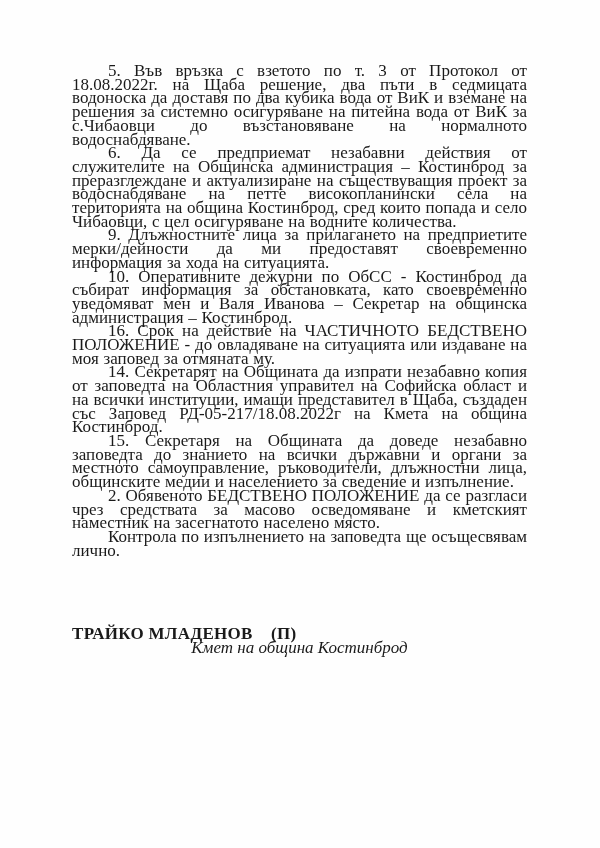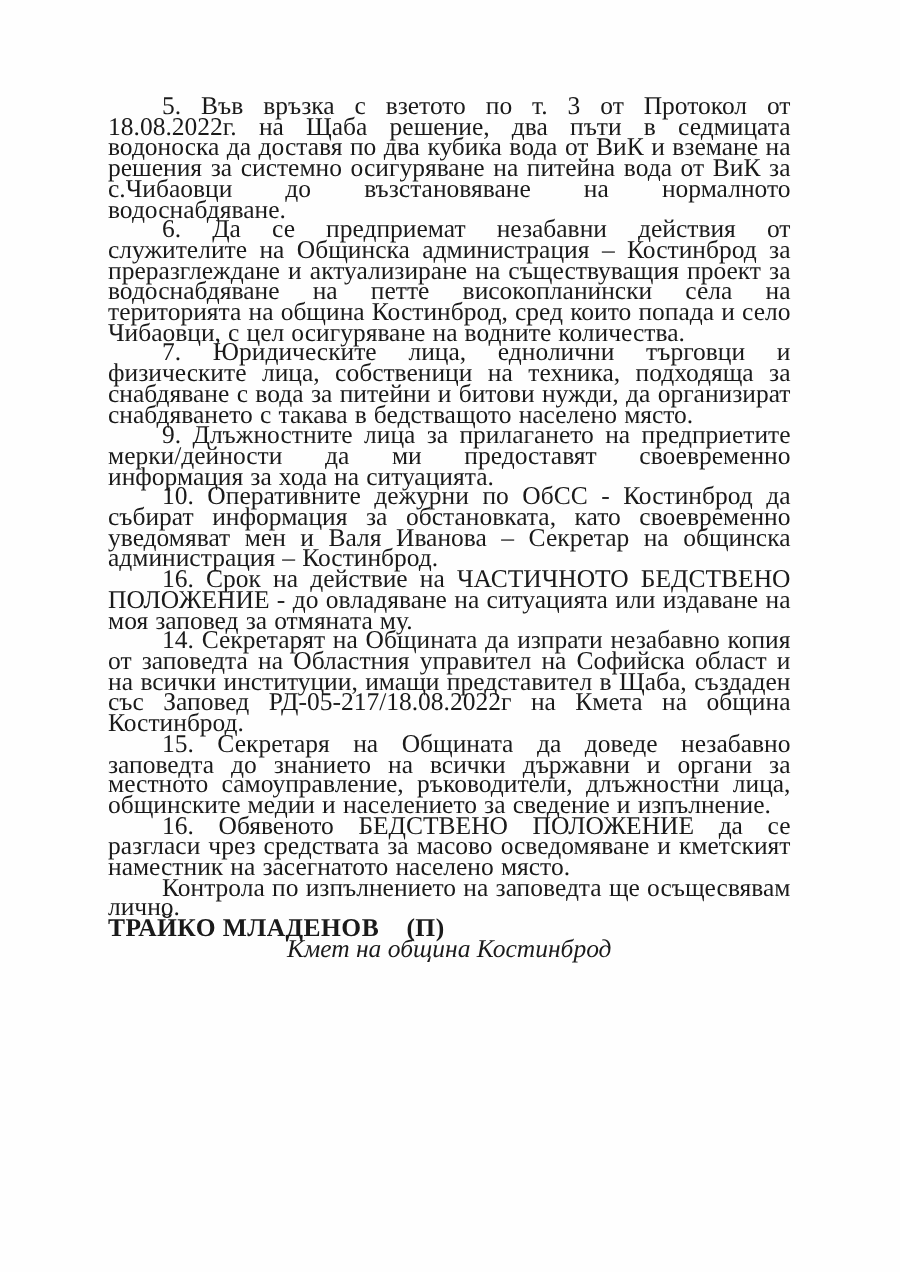--- a/index.html
+++ b/index.html
@@ -21,45 +21,45 @@
     padding: 64px 73px 0 72px;
     overflow: hidden;
   }
   .body-text p {
     margin: 0;
     text-align: justify;
     text-indent: 36px;
     word-spacing: 0.5px;
   }
   .signature {
+    margin-top: 70px;
   }
   .sig-name {
     font-weight: bold;
     white-space: pre-wrap;
     letter-spacing: 0.3px;
   }
   .sig-title {
     font-style: italic;
     text-align: center;
   }
 </style>
 </head>
 <body>
 
 <div class="page">
   <div class="body-text">
     <p>5. Във връзка с взетото по т. 3 от Протокол от 18.08.2022г. на Щаба решение, два пъти в седмицата водоноска да доставя по два кубика вода от ВиК и вземане на решения за системно осигуряване на питейна вода от ВиК за с.Чибаовци до възстановяване на нормалното водоснабдяване.</p>
     <p>6. Да се предприемат незабавни действия от служителите на Общинска администрация – Костинброд за преразглеждане и актуализиране на съществуващия проект за водоснабдяване на петте високопланински села на територията на община Костинброд, сред които попада и село Чибаовци, с цел осигуряване на водните количества.</p>
-    <p>7. Юридическите лица, еднолични търговци и физическите лица, собственици на техника, подходяща за снабдяване с вода за питейни и битови нужди, да организират снабдяването с такава в бедстващото населено място.</p>
     <p>9. Длъжностните лица за прилагането на предприетите мерки/дейности да ми предоставят своевременно информация за хода на ситуацията.</p>
     <p>10. Оперативните  дежурни по ОбСС - Костинброд да събират информация за обстановката, като своевременно уведомяват мен и Валя Иванова – Секретар на общинска администрация – Костинброд.</p>
     <p>16. Срок на действие на ЧАСТИЧНОТО БЕДСТВЕНО ПОЛОЖЕНИЕ - до овладяване на ситуацията или издаване на моя заповед за отмяната му.</p>
     <p>14. Секретарят на Общината да изпрати незабавно копия от заповедта на Областния управител на Софийска област и на всички институции, имащи представител в Щаба, създаден със Заповед РД-05-217/18.08.2022г на Кмета на община Костинброд.</p>
     <p>15. Секретаря на Общината да доведе незабавно заповедта до знанието на всички държавни и органи за местното самоуправление, ръководители, длъжностни лица, общинските медии и населението за сведение и изпълнение.</p>
-    <p>16. Обявеното БЕДСТВЕНО ПОЛОЖЕНИЕ да се разгласи чрез средствата за масово осведомяване и кметският наместник на засегнатото населено място.</p>
+    <p>2. Обявеното БЕДСТВЕНО ПОЛОЖЕНИЕ да се разгласи чрез средствата за масово осведомяване и кметският наместник на засегнатото населено място.</p>
     <p>Контрола по изпълнението на заповедта ще осъщесвявам лично.</p>
   </div>
 
   <div class="signature">
     <div class="sig-name">ТРАЙКО МЛАДЕНОВ    (П)</div>
     <div class="sig-title">Кмет на община Костинброд</div>
   </div>
 </div>
 
 </body></html>

